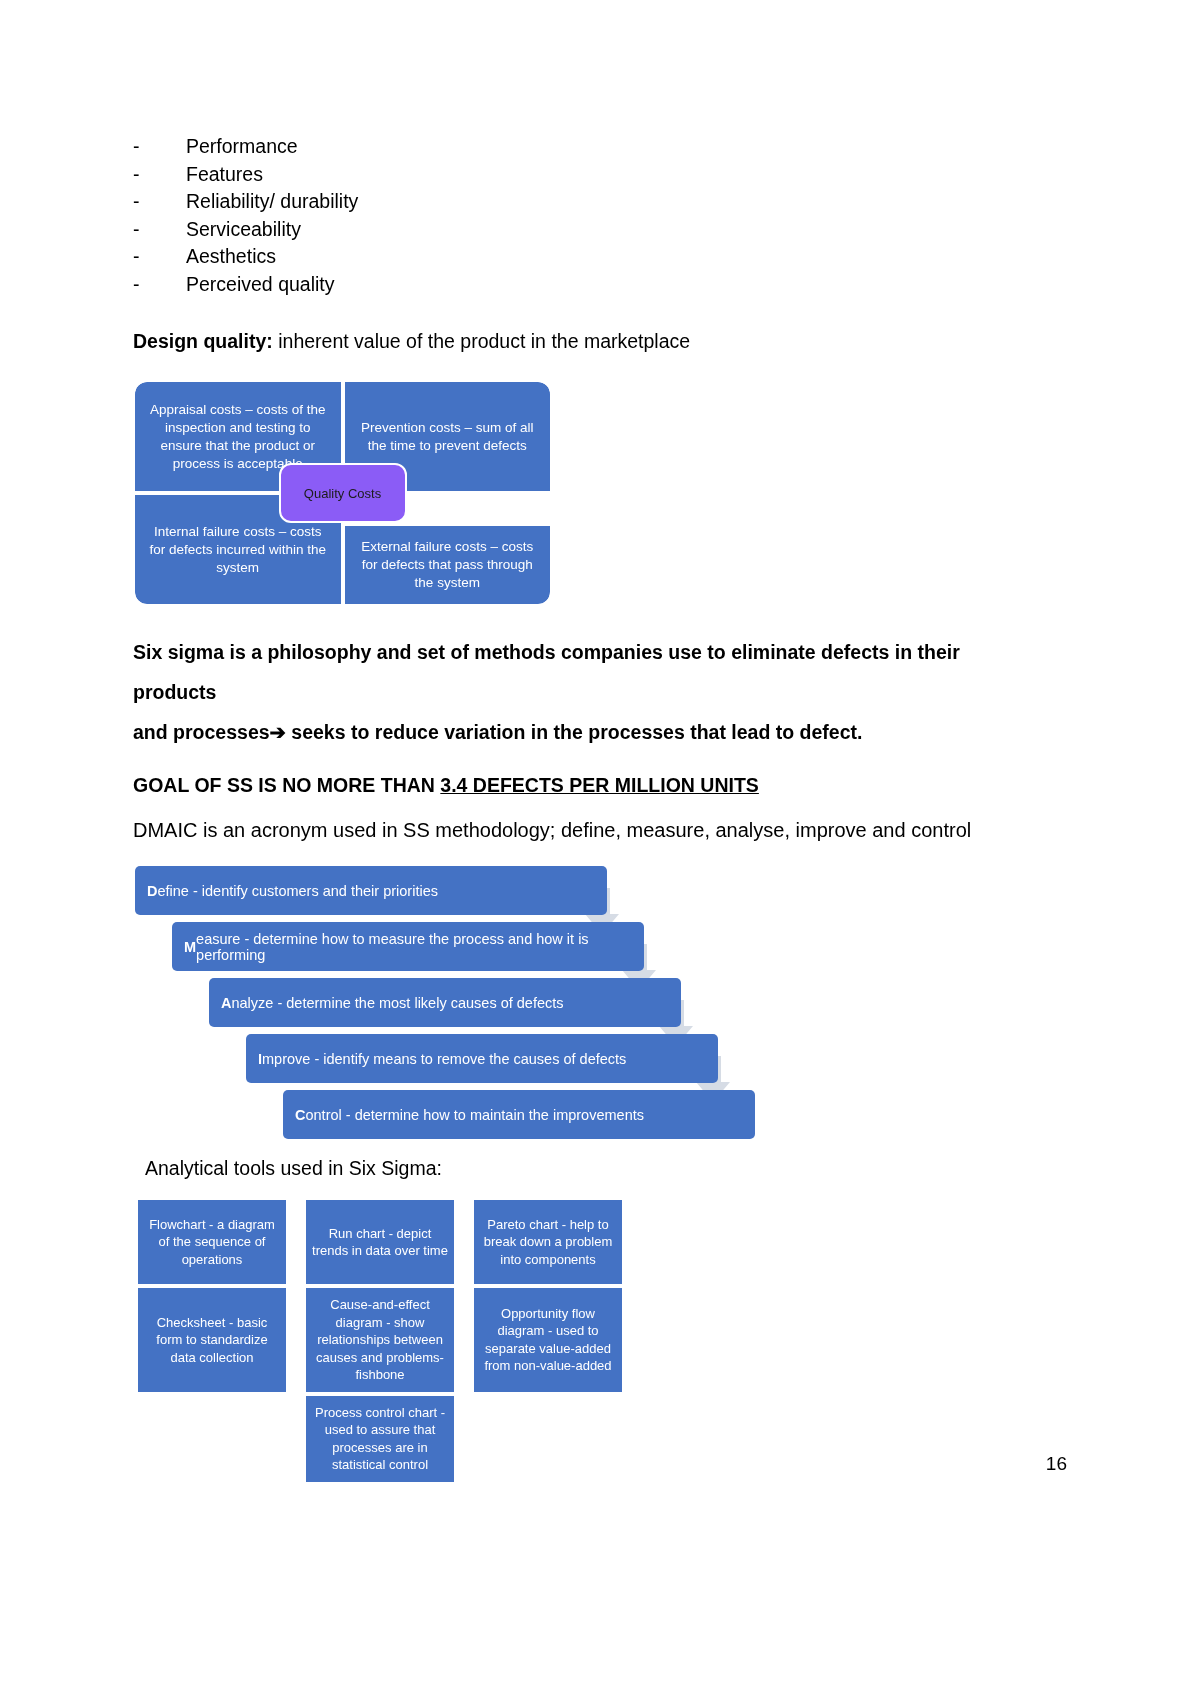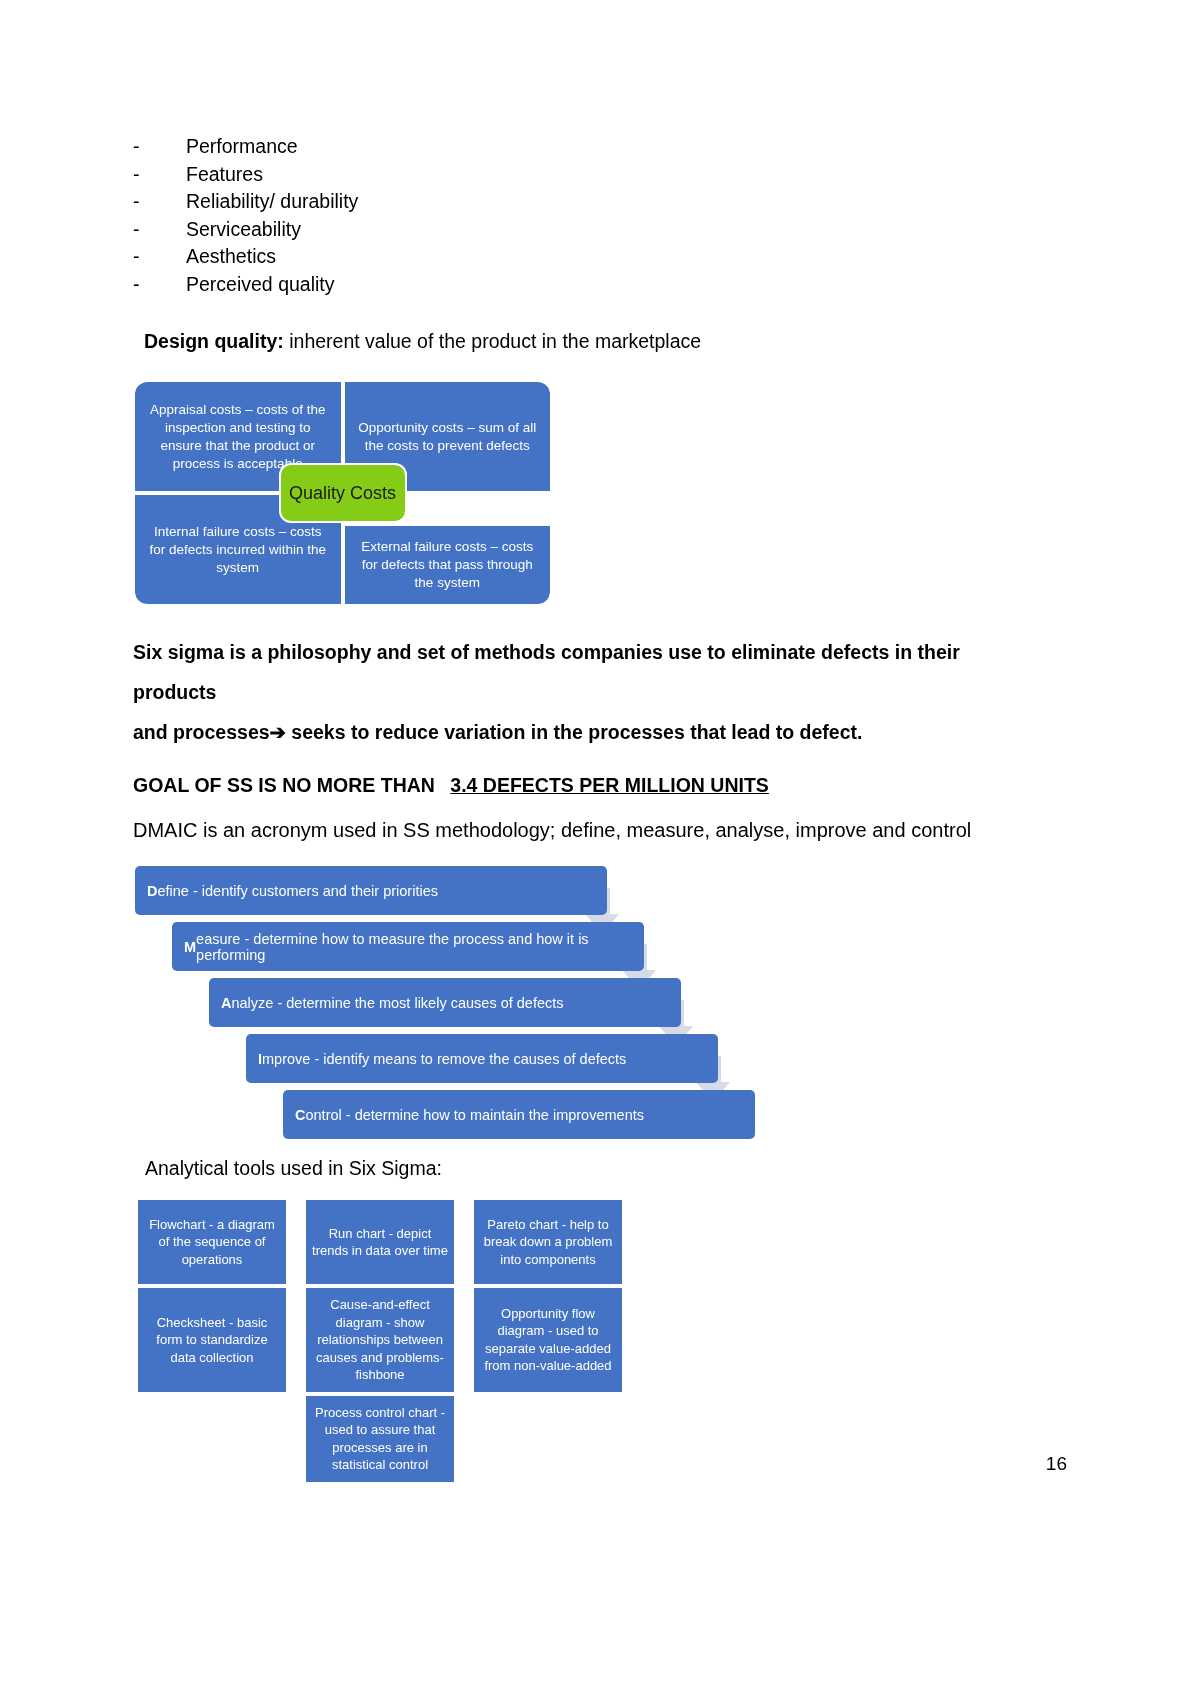--- a/index.html
+++ b/index.html
@@ -51,21 +51,21 @@
   }
   .bullet-text {
     white-space: nowrap;
   }
 
   
   .para {
     font-size: 19.5px;
     line-height: 29px;
     color: #000000;
-    margin: 11px;
+    margin: 0;
   }
   .para.p-design { margin-top: 29px; }
   .para.p-conformance { margin-top: 14px; }
   .para b, .para .b { font-weight: bold; }
 
   .para-bold {
     font-size: 19.5px;
     line-height: 40px;
     font-weight: bold;
     color: #000000;
@@ -74,21 +74,21 @@
   }
   .arrow-glyph { font-weight: bold; }
 
   .para-goal {
     font-size: 19.5px;
     font-weight: bold;
     color: #000000;
     margin: 0;
     margin-top: 22px;
   }
-  .underline-seg { text-decoration: underline; margin-left: 10px; }
+  .underline-seg { text-decoration: underline; }
 
   .para-dmaic {
     font-size: 20px;
     color: #000000;
     margin: 0;
     margin-top: 22px;
   }
   .para-tools {
     font-size: 19.5px;
     color: #000000;
@@ -129,28 +129,28 @@
   .qc-cell.tr { border-top-right-radius: 12px; }
   .qc-cell.bl { border-bottom-left-radius: 12px; }
   .qc-cell.br { border-bottom-right-radius: 12px; margin-top: 31px; }
   .qc-center {
     position: absolute;
     left: 50%;
     top: 50%;
     transform: translate(-50%, -50%);
     width: 124px;
     height: 56px;
-    background: #84cc16;
+    background: #8b5cf6;
     border: 2px solid #ffffff;
     border-radius: 12px;
     display: flex;
     align-items: center;
     justify-content: center;
     color: #1c1c1c;
-    font-size: 18px;
+    font-size: 13px;
   }
 
   
   .dmaic {
     position: relative;
     width: 700px;
     height: 275px;
     margin-top: 18px;
     margin-left: 2px;
   }
@@ -240,21 +240,21 @@
         <span class="bullet-text">Perceived quality</span>
       </li>
     </ul>
 
     <p class="para p-design"><span class="b">Design quality:</span><span> inherent value of the product in the marketplace</span></p>
 
 
     <div class="qc-wrap">
       <div class="qc-grid">
         <div class="qc-cell tl">Appraisal costs – costs of the inspection and testing to ensure that the product or process is acceptable</div>
-        <div class="qc-cell tr">Opportunity costs – sum of all the costs to prevent defects</div>
+        <div class="qc-cell tr">Prevention costs – sum of all the time to prevent defects</div>
         <div class="qc-cell bl">Internal failure costs – costs for defects incurred within the system</div>
         <div class="qc-cell br">External failure costs – costs for defects that pass through the system</div>
       </div>
       <div class="qc-center">Quality Costs</div>
     </div>
 
     <p class="para-bold" style="margin-top:28px;"><span>Six sigma is a philosophy and set of methods companies use to eliminate defects in their products</span><br><span>and processes</span><span class="arrow-glyph">➔</span><span> seeks to reduce variation in the processes that lead to defect.</span></p>
 
     <p class="para-goal"><span>GOAL OF SS IS NO MORE THAN </span><span class="underline-seg">3.4 DEFECTS PER MILLION UNITS</span></p>
 

